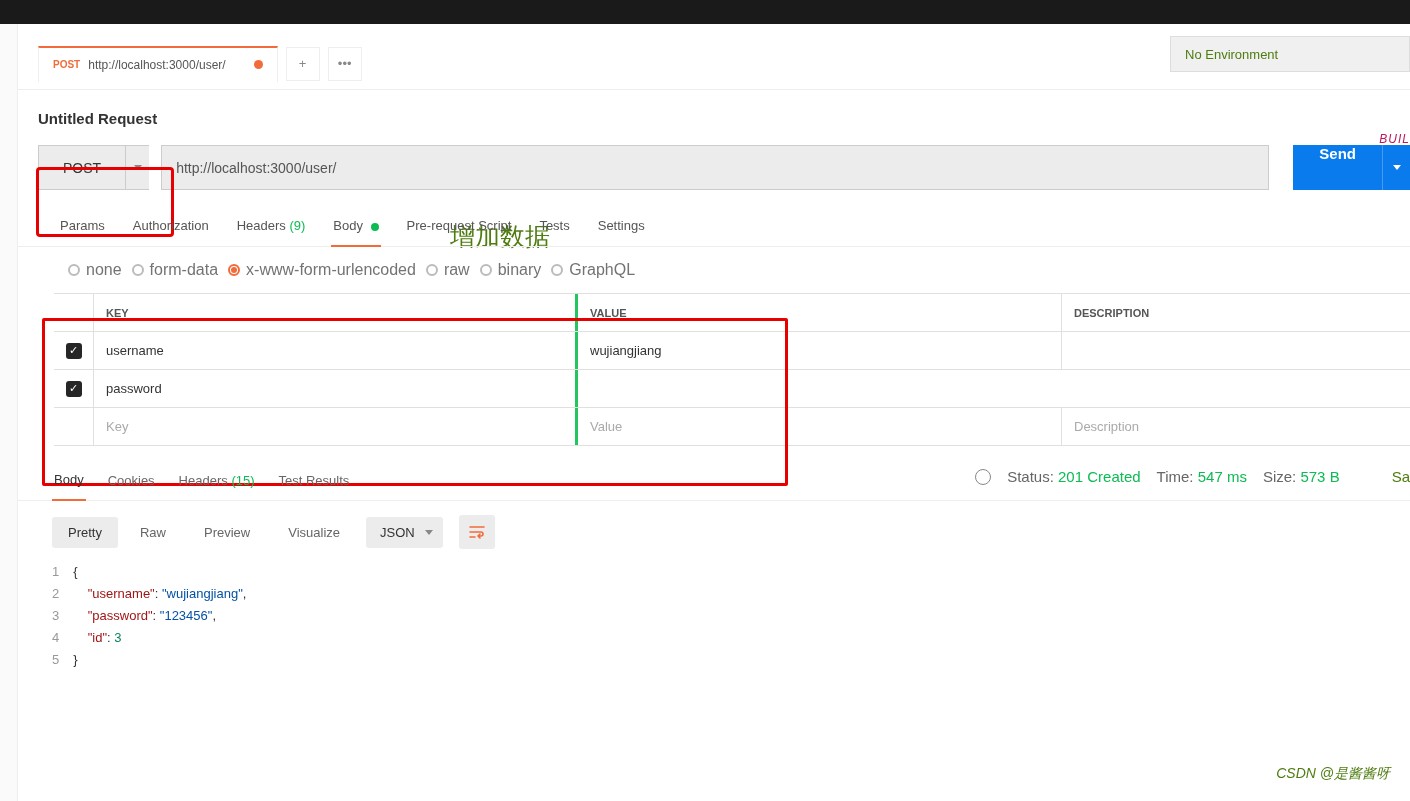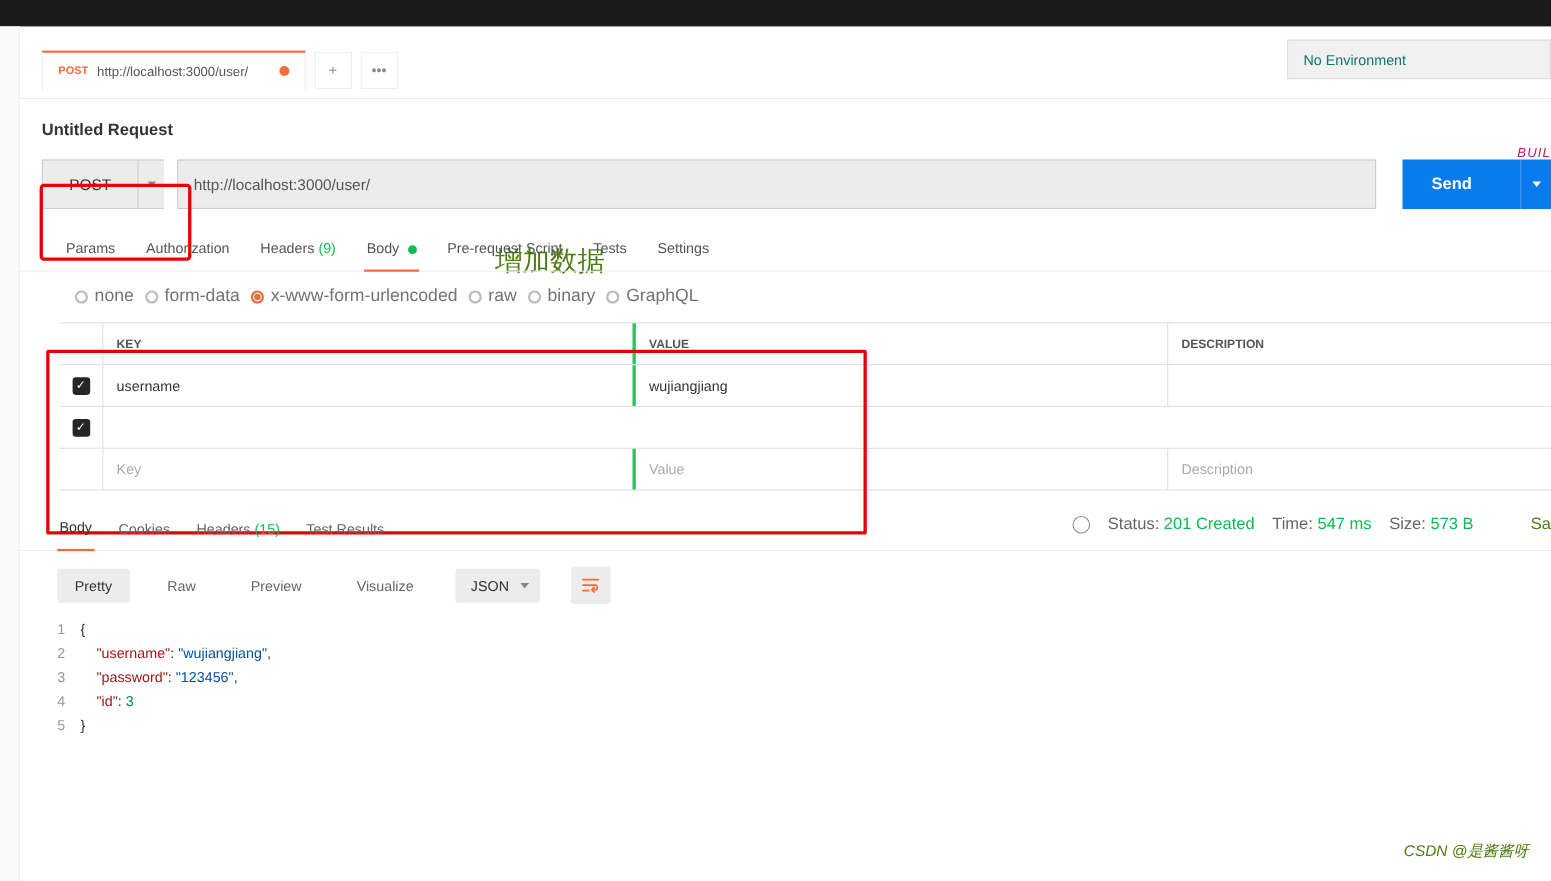--- a/index.html
+++ b/index.html
@@ -7,29 +7,29 @@
 .topbar { height: 24px; background: #1a1a1a; }
 .container { display: flex; }
 .left-strip { width: 18px; background: #fafafa; border-right: 1px solid #eee; height: 777px; }
 .main { flex: 1; position: relative; }
 .tabs-row { display: flex; align-items: center; padding: 14px 0 0 20px; border-bottom: 1px solid #eee; height: 66px; gap: 8px; position: relative; }
 .req-tab { display: flex; align-items: center; gap: 8px; padding: 10px 14px; border: 1px solid #eee; border-bottom: none; border-top: 2px solid #f26b3a; background: #fff; font-size: 12px; position: relative; }
 .req-tab .method { color: #f26b3a; font-weight: 700; font-size: 10px; }
 .req-tab .url { color: #555; }
 .req-tab .dot { width: 9px; height: 9px; border-radius: 50%; background: #f26b3a; margin-left: 20px; }
 .tab-btn { width: 34px; height: 34px; border: 1px solid #eee; background: #fff; display: flex; align-items: center; justify-content: center; color: #888; cursor: pointer; }
-.env-select { position: absolute; right: 0; top: 12px; width: 240px; height: 36px; background: #f0f0f0; border: 1px solid #ddd; display: flex; align-items: center; padding: 0 14px; color: #0f766e; font-size: 13px; }
+.env-select { position: absolute; right: 0; top: 12px; width: 240px; height: 36px; background: #f0f0f0; border: 1px solid #ddd; display: flex; align-items: center; padding: 0 14px; color: #4d7c0f; font-size: 13px; }
 .req-title { padding: 20px 20px 0 20px; font-size: 15px; color: #333; font-weight: 600; }
 .build-label { position: absolute; right: 0; top: 108px; color: #be185d; font-size: 12px; letter-spacing: 1px; font-style: italic; }
 .url-row { display: flex; align-items: center; padding: 18px 0 0 20px; gap: 12px; position: relative; }
 .method-box { display: flex; align-items: center; background: #ececec; border: 1px solid #ccc; border-right: none; height: 45px; }
 .method-btn { padding: 0 24px; height: 100%; display: flex; align-items: center; color: #333; font-size: 14px; }
 .method-dd { width: 24px; height: 100%; border-left: 1px solid #ccc; display: flex; align-items: center; justify-content: center; color: #888; }
 .url-input { flex: 1; height: 45px; background: #ececec; border: 1px solid #ccc; padding: 0 14px; color: #555; font-size: 14px; display: flex; align-items: center; margin-right: 12px; }
-.send-btn { height: 45px; background: #097bed; color: #fff; display: flex; align-items: center; font-weight: 600; font-size: 15px; gap: 18px; }
+.send-btn { height: 45px; background: #097bed; color: #fff; display: flex; align-items: flex-start; font-weight: 600; font-size: 15px; }
 .send-btn .label { padding: 0 26px; }
 .send-btn .dd { width: 28px; border-left: 1px solid rgba(255,255,255,0.25); display: flex; align-items: center; justify-content: center; height: 100%; }
 .red-box1 { position: absolute; border: 3px solid #e60000; border-radius: 4px; top: 143px; left: 18px; width: 138px; height: 70px; pointer-events: none; }
 .annotation { position: absolute; top: 196px; left: 432px; color: #4d7c0f; font-size: 25px; font-weight: 400; font-family: "SimSun", serif; }
 .req-tabs { display: flex; gap: 24px; padding: 28px 0 0 40px; border-bottom: 1px solid #eee; position: relative; }
 .req-tabs .tab { padding: 0 2px 12px 2px; color: #555; font-size: 13px; cursor: pointer; position: relative; }
 .req-tabs .tab.active { border-bottom: 2px solid #f26b3a; margin-bottom: -1px; }
 .count-orange { color: #0cbb52; }
 .green-dot { display: inline-block; width: 8px; height: 8px; border-radius: 50%; background: #0cbb52; margin-left: 4px; vertical-align: middle; }
 .body-types { display: flex; gap: 10px; padding: 14px 0 14px 50px; font-size: 16px; color: #737373; }
@@ -47,21 +47,21 @@
 .placeholder { color: #aaa; }
 .checkbox { width: 16px; height: 16px; background: #262626; border-radius: 3px; display: flex; align-items: center; justify-content: center; color: #fff; font-size: 11px; }
 .red-box2 { position: absolute; border: 3px solid #e60000; border-radius: 2px; top: 294px; left: 24px; width: 746px; height: 168px; pointer-events: none; }
 .resp-tabs { display: flex; align-items: center; padding: 18px 0 0 34px; border-bottom: 1px solid #eee; position: relative; margin-top: 8px; }
 .resp-tabs .tab { padding: 0 2px 12px 2px; color: #666; font-size: 13px; margin-right: 20px; cursor: pointer; }
 .resp-tabs .tab.active { color: #333; border-bottom: 2px solid #f26b3a; margin-bottom: -1px; }
 .resp-meta { position: absolute; right: 0; display: flex; align-items: center; gap: 16px; top: 14px; font-size: 15px; color: #666; }
 .resp-meta .val { color: #0cbb52; }
 .resp-meta .save { color: #4d7c0f; margin-left: 36px; }
 .globe { width: 16px; height: 16px; border: 1.5px solid #888; border-radius: 50%; position: relative; }
-.view-row { display: flex; align-items: center; padding: 14px 0 0 34px; gap: 18px; }
+.view-row { display: flex; align-items: center; padding: 14px 0 0 34px; gap: 6px; }
 .view-btn { padding: 8px 16px; color: #666; font-size: 13px; cursor: pointer; border-radius: 3px; }
 .view-btn.active { background: #ececec; color: #333; }
 .format-btn { background: #ececec; padding: 8px 10px 8px 14px; display: flex; align-items: center; gap: 10px; border-radius: 3px; margin-left: 4px; }
 .wrap-btn { background: #ececec; width: 36px; height: 34px; display: flex; align-items: center; justify-content: center; border-radius: 3px; margin-left: 10px; color: #f26b3a; }
 .code-area { display: flex; padding: 12px 0 0 34px; font-family: Consolas, monospace; font-size: 13px; }
 .line-nums { color: #999; text-align: right; padding-right: 14px; line-height: 22px; }
 .code-lines { line-height: 22px; }
 .code-lines .brace { color: #333; }
 .code-lines .key { color: #a31515; }
 .code-lines .str { color: #0451a5; }
@@ -169,20 +169,21 @@
             <div class="checkbox">✓</div>
           </div>
         <div class="kv-key">username</div>
         <div class="kv-value">wujiangjiang</div>
         <div class="kv-desc"></div>
       </div>
       <div class="kv-row">
         <div class="kv-check">
             <div class="checkbox">✓</div>
           </div>
+        <div class="kv-key">password</div>
         <div class="kv-desc"></div>
       </div>
       <div class="kv-row">
         <div class="kv-check"></div>
         <div class="kv-key placeholder">Key</div>
         <div class="kv-value placeholder">Value</div>
         <div class="kv-desc placeholder">Description</div>
       </div>
     </div>
 

